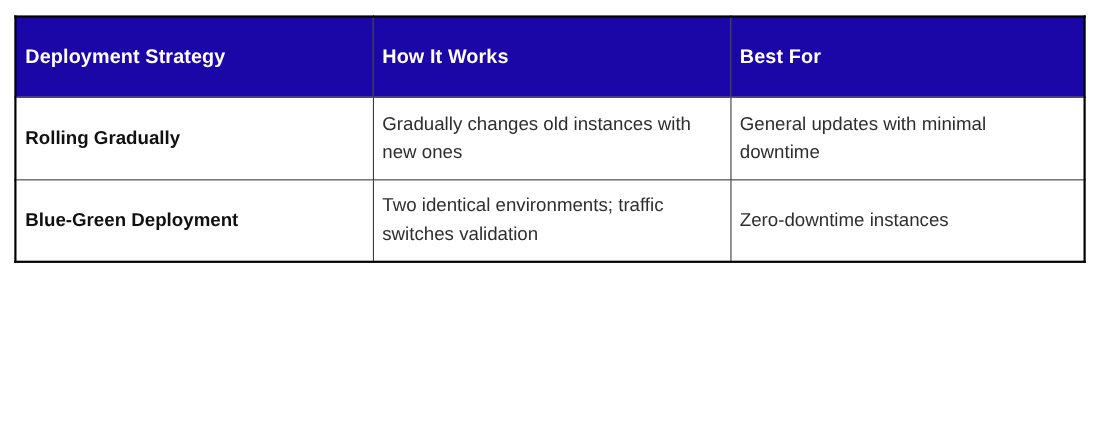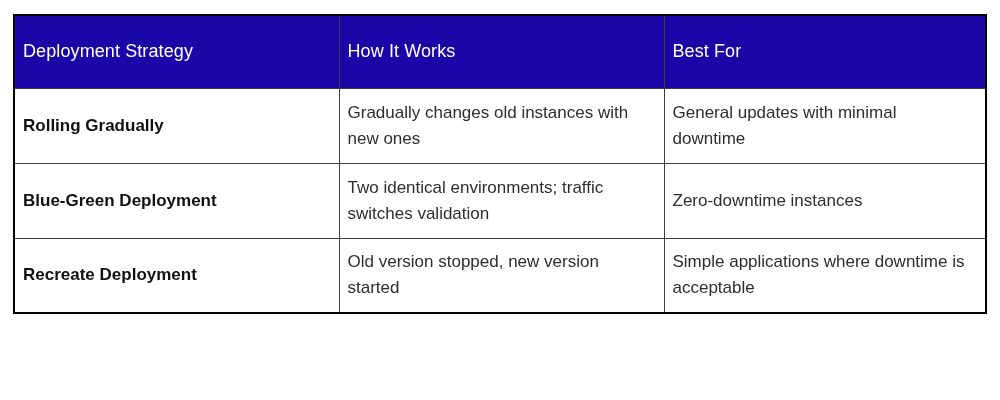--- a/index.html
+++ b/index.html
@@ -33,21 +33,21 @@
     vertical-align: middle;
     text-align: left;
     padding: 0 12px 0 8px;
   }
   .strategy-table thead tr { height: 73px; }
   .strategy-table tbody tr { height: 75px; }
   .strategy-table th {
     background: var(--header-bg);
     color: var(--header-text);
     font-size: 18px;
-    font-weight: normal;
+    font-weight: bold;
     letter-spacing: 0.1px;
   }
   .strategy-table td {
     font-size: 17px;
     line-height: 26px;
     color: var(--body-text);
   }
   .strategy-table td.strategy-cell {
     font-weight: bold;
     color: var(--strategy-text);
@@ -74,20 +74,15 @@
       <tr>
         <td class="strategy-cell">Rolling Gradually</td>
         <td>Gradually changes old instances with new ones</td>
         <td>General updates with minimal downtime</td>
       </tr>
       <tr>
         <td class="strategy-cell">Blue-Green Deployment</td>
         <td>Two identical environments; traffic switches validation</td>
         <td>Zero-downtime instances</td>
       </tr>
-      <tr>
-        <td class="strategy-cell">Recreate Deployment</td>
-        <td>Old version stopped, new version started</td>
-        <td>Simple applications where downtime is acceptable</td>
-      </tr>
     </tbody>
   </table>
 </div>
 
 </body></html>

